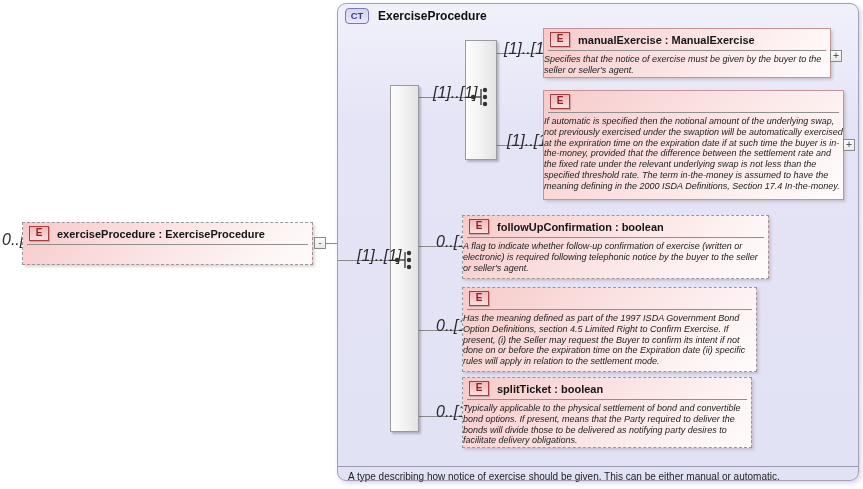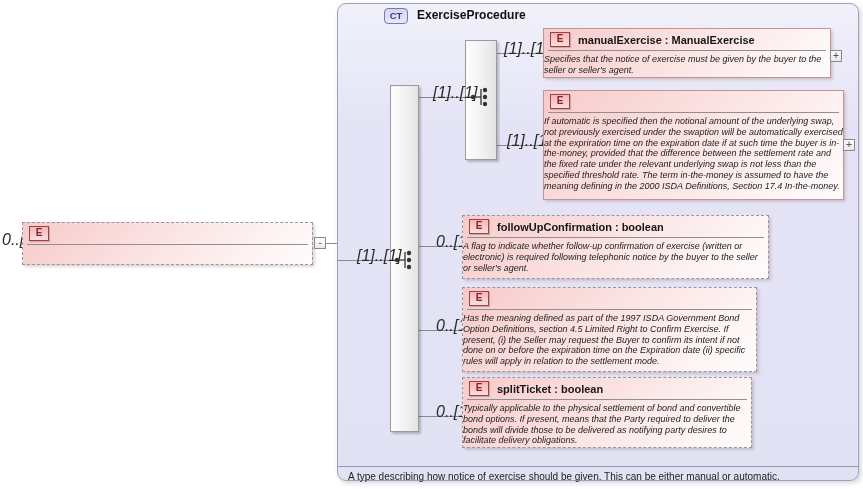--- a/index.html
+++ b/index.html
@@ -7,21 +7,21 @@
     width:863px;height:489px;position:relative;background:#ffffff;
     font-family:"Liberation Sans", sans-serif;overflow:hidden;
   }
   
   .ct-panel{
     position:absolute;left:337px;top:3px;width:522px;height:478px;box-sizing:border-box;
     border:1px solid #a0a0b8;border-radius:9px;
     background:linear-gradient(180deg,#f1f1fb 0%,#e4e4f6 25%,#e2e2f5 100%);
     box-shadow:2px 2px 5px rgba(110,110,150,.3);
   }
-  .ct-header{position:absolute;left:345px;top:8px;display:flex;gap:9px;z-index:3;margin-left:39px;}
+  .ct-header{position:absolute;left:345px;top:8px;display:flex;gap:9px;align-items:center;z-index:3;}
   .ct-badge{
     width:22px;height:14px;line-height:14px;text-align:center;font-size:9.5px;font-weight:bold;
     color:#3a3a8c;background:linear-gradient(#d4d4ef,#e9e9f9);
     border:1px solid #7878b4;border-radius:4px;
   }
   .ct-title{font-size:12px;font-weight:bold;color:#101010;}
   .ct-footer{
     position:absolute;left:338px;top:466px;width:520px;box-sizing:border-box;z-index:3;
     border-top:1px solid #9898b0;padding:4px 10px 0;font-size:10px;color:#1e1e1e;
   }
@@ -61,20 +61,21 @@
   }
 </style>
 </head>
 <body>
 
 <div class="card-label" style="left:2px;top:231px;">0..[1]</div>
 
 <div class="card opt" style="left:22px;top:222px;width:291px;height:43px;">
   <div class="el-header">
     <span class="e-badge">E</span>
+    <span class="el-name">exerciseProcedure : ExerciseProcedure</span>
   </div>
   <div class="el-sep"></div>
 </div>
 
 <div class="toggle" style="left:314px;top:237px;">-</div>
 <div class="hline" style="left:326px;top:243px;width:11px;"></div>
 
 <div class="ct-panel"></div>
 <div class="ct-header">
   <span class="ct-badge">CT</span>

